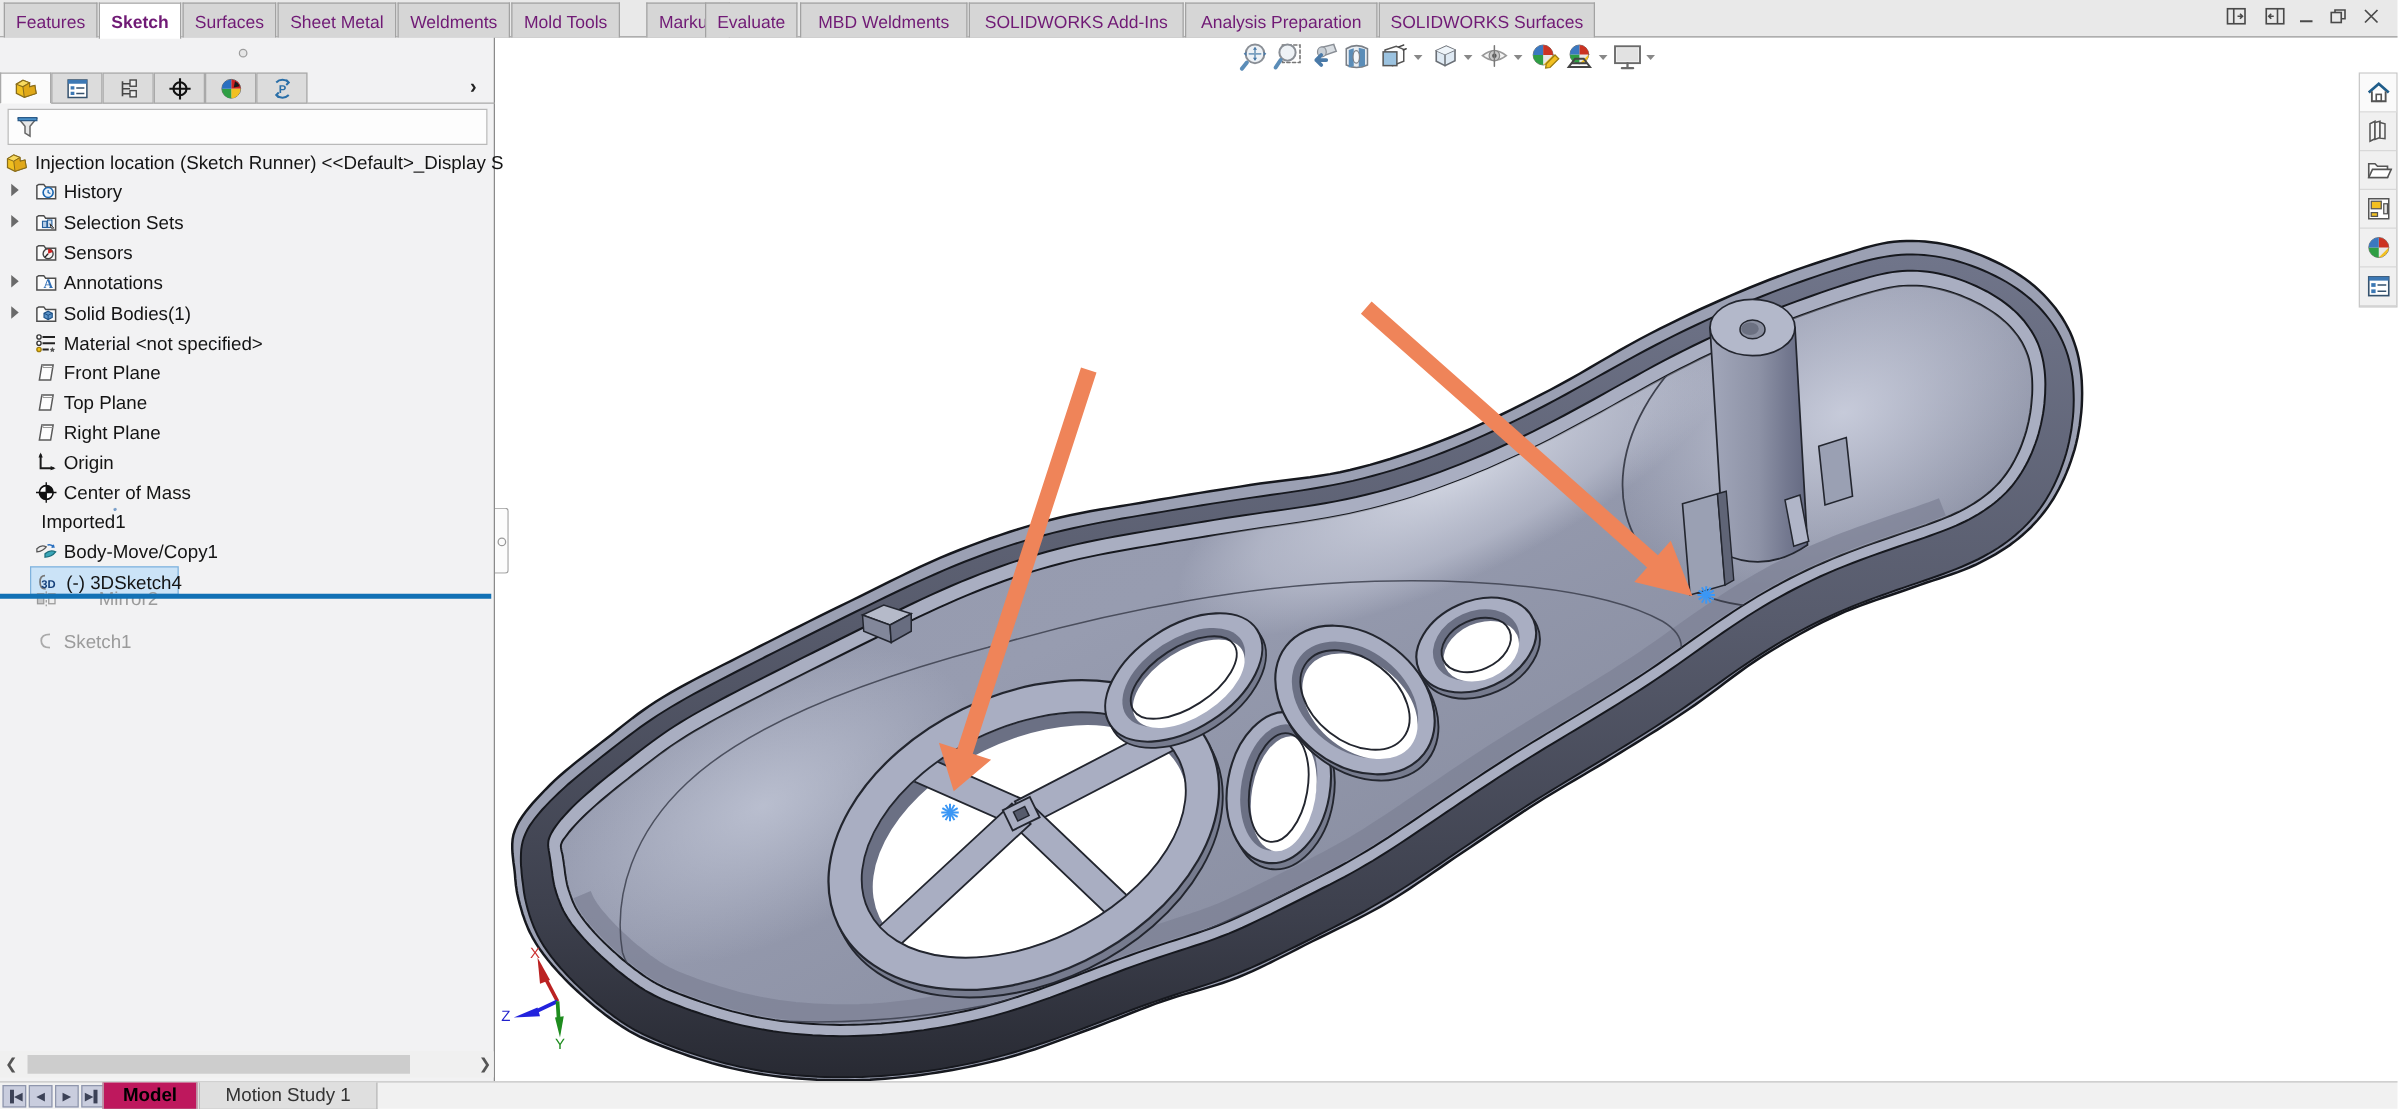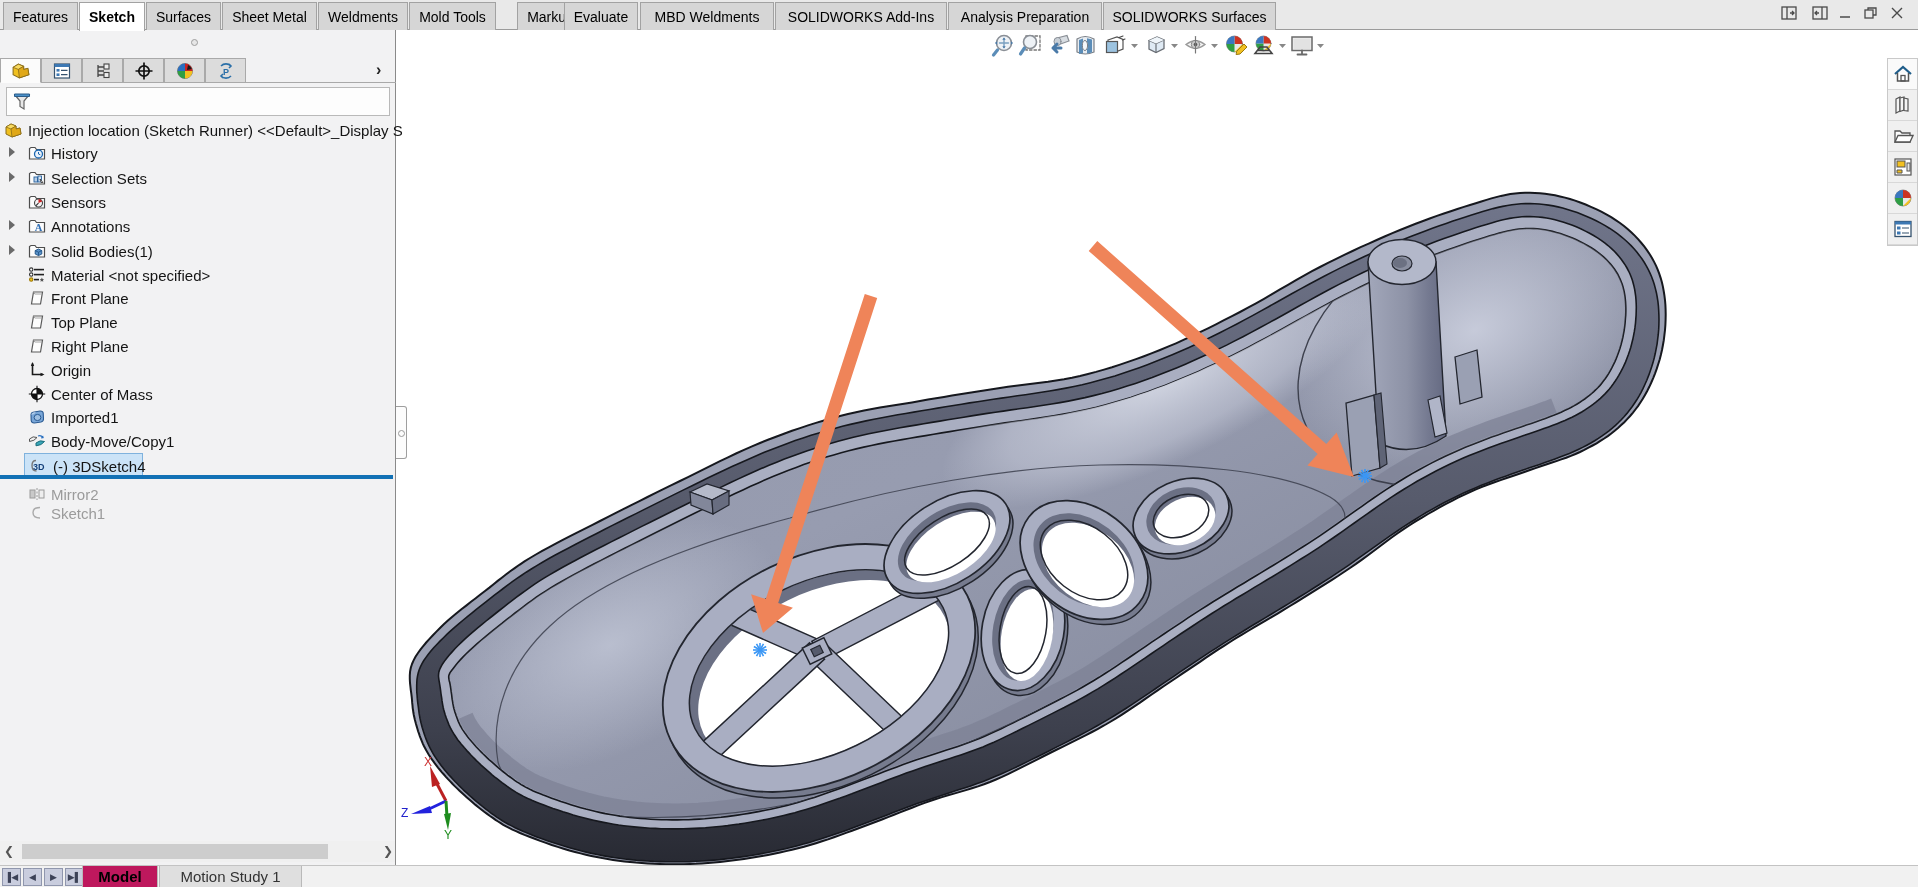--- a/index.html
+++ b/index.html
@@ -3,21 +3,21 @@
 <meta charset="utf-8">
 <style>
   * { margin:0; padding:0; box-sizing:border-box; }
   html,body { width:1918px; height:887px; overflow:hidden; background:#fff;
     font-family:"Liberation Sans", sans-serif; }
   .abs { position:absolute; }
   #tabbar { position:absolute; left:0; top:0; width:1918px; height:30px;
     background:#e9e9e9; }
   #tabbar::after { content:""; position:absolute; left:0; top:29px; width:1918px; height:1px; background:#9b9b9b; }
   .ttab { position:absolute; top:2px; height:28px; background:#d6d6d6;
-    border:1px solid #a2a2a2; border-bottom:none; font-size:14px; color:#000000;
+    border:1px solid #a2a2a2; border-bottom:none; font-size:14px; color:#701a75;
     display:flex; align-items:center; justify-content:center; z-index:1; }
   .ttab.active { background:#fff; font-weight:bold; height:29px; z-index:3; }
   #winbtns { position:absolute; top:4px; left:1780px; }
   #leftpanel { position:absolute; left:0; top:30px; width:396px; height:835px;
     background:#f2f2f3; border-right:1px solid #8a8a8a; }
   #griddot { position:absolute; left:191px; top:9px; width:7px; height:7px;
     border-radius:50%; background:#e6e6e6; border:1px solid #9d9d9d; }
   .fmtab { position:absolute; top:28px; width:41px; height:25px; background:#dcdcdc;
     border:1px solid #a9a9a9; z-index:2; }
   .fmtab.active { background:#fbfbfb; border-bottom:1px solid #fbfbfb; }
@@ -372,21 +372,21 @@
     </div>
 <div class="trow " style="left:28px; top:352.5px;">
       <svg width="18" height="18" viewBox="0 0 18 18">
         <circle cx="9" cy="9" r="5.5" fill="#fff" stroke="#111" stroke-width="1.3"></circle>
         <path d="M9 9 L9 3.5 A5.5 5.5 0 0 1 14.5 9 Z" fill="#111"></path>
         <path d="M9 9 L9 14.5 A5.5 5.5 0 0 1 3.5 9 Z" fill="#111"></path>
         <path d="M9 0.8 L9 17.2 M0.8 9 L17.2 9" stroke="#111" stroke-width="1.1"></path>
       </svg>
       <span class="lbl">Center of Mass</span>
     </div>
-<div class="trow " style="left:28px; top:376.4px;">
+<div class="trow " style="left:28px; top:376.4px;flex-direction:column;">
       <svg width="18" height="18" viewBox="0 0 18 18">
         <path d="M3 6.5 Q3 4.5 5 4.2 L12 3 Q15 2.8 15.2 5 L15.5 11 Q15.5 13.5 13 14 L6.5 15 Q3.5 15.2 3.2 12.5 Z" fill="#7aa7d8" stroke="#2a5a92" stroke-width="1.1"></path>
         <path d="M3.5 6 Q5 3.5 8 4.5 Q6 6.5 3.5 6.8 Z" fill="#b8d0ea"></path>
         <ellipse cx="9.5" cy="9.5" rx="3.4" ry="3.1" fill="#9fc0e2" stroke="#2a5a92" stroke-width="1"></ellipse>
       </svg>
       <span class="lbl">Imported1</span>
     </div>
 <div class="trow " style="left:28px; top:400.3px;">
       <svg width="18" height="18" viewBox="0 0 18 18">
         <path d="M1.5 7 Q5 3.5 9 5.5 Q6.5 9 1.5 9.5 Z" fill="#eee" stroke="#555" stroke-width="1"></path>
@@ -395,21 +395,21 @@
       </svg>
       <span class="lbl">Body-Move/Copy1</span>
     </div>
 <div class="trow " style="left:28px; top:424.6px;">
       <svg width="20" height="18" viewBox="0 0 20 18">
         <path d="M8 3.5 Q4 3.5 4 8.5 Q4 14 8.5 14" fill="none" stroke="#777" stroke-width="1.4"></path>
         <text x="5" y="13" font-size="9" font-weight="bold" fill="#15407a" font-family="Liberation Sans">3D</text>
       </svg>
       <span class="lbl">(-) 3DSketch4</span>
     </div>
-<div class="trow gray" style="left:28px; top:453px;">
+<div class="trow gray" style="left:28px; top:438px;gap:28px;">
       <svg width="18" height="18" viewBox="0 0 18 18">
         <rect x="2" y="5" width="5" height="8" fill="#c9c9c9" stroke="#9a9a9a"></rect>
         <rect x="11" y="5" width="5" height="8" fill="#eee" stroke="#9a9a9a"></rect>
         <path d="M9 3 L9 15" stroke="#9a9a9a" stroke-width="1" stroke-dasharray="2 1.5"></path>
       </svg>
       <span class="lbl">Mirror2</span>
     </div>
 <div class="trow gray" style="left:28px; top:472.4px;">
       <svg width="18" height="18" viewBox="0 0 18 18">
         <path d="M12 3.5 Q5 3.5 5 8.5 Q5 14 12 14" fill="none" stroke="#aaa" stroke-width="1.4"></path>

